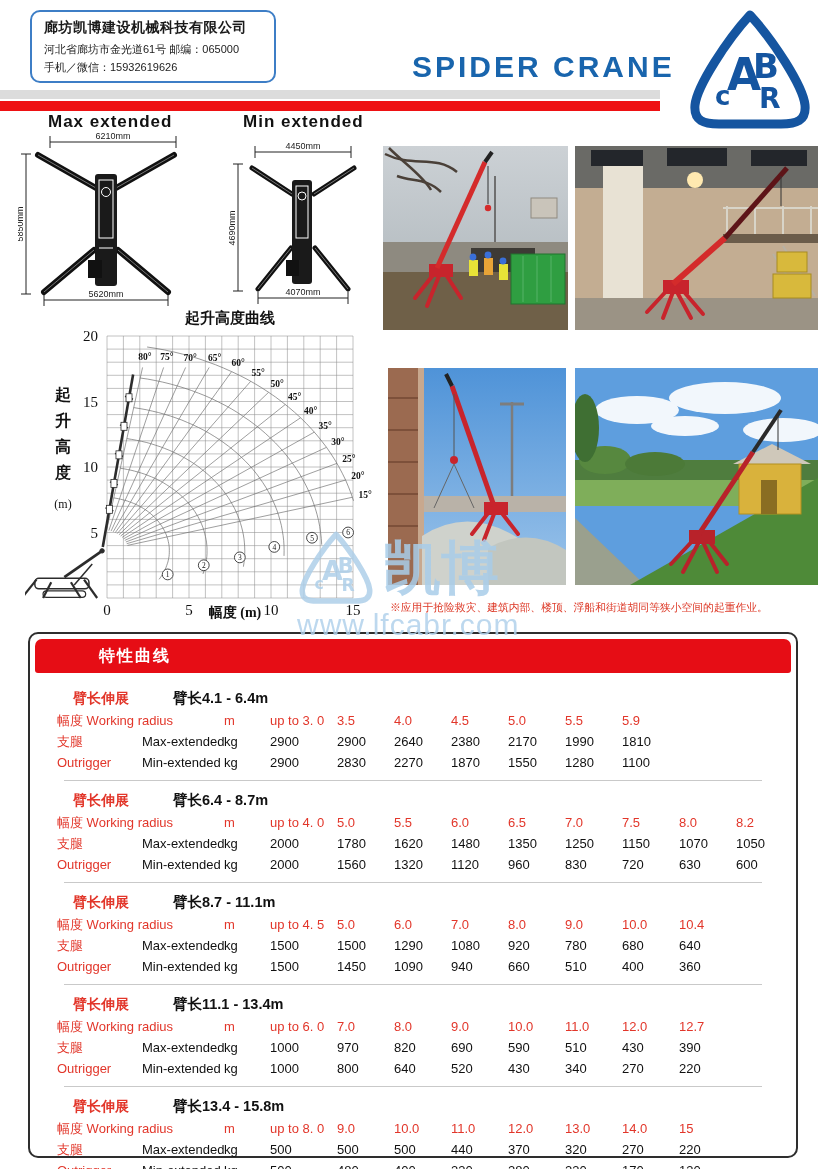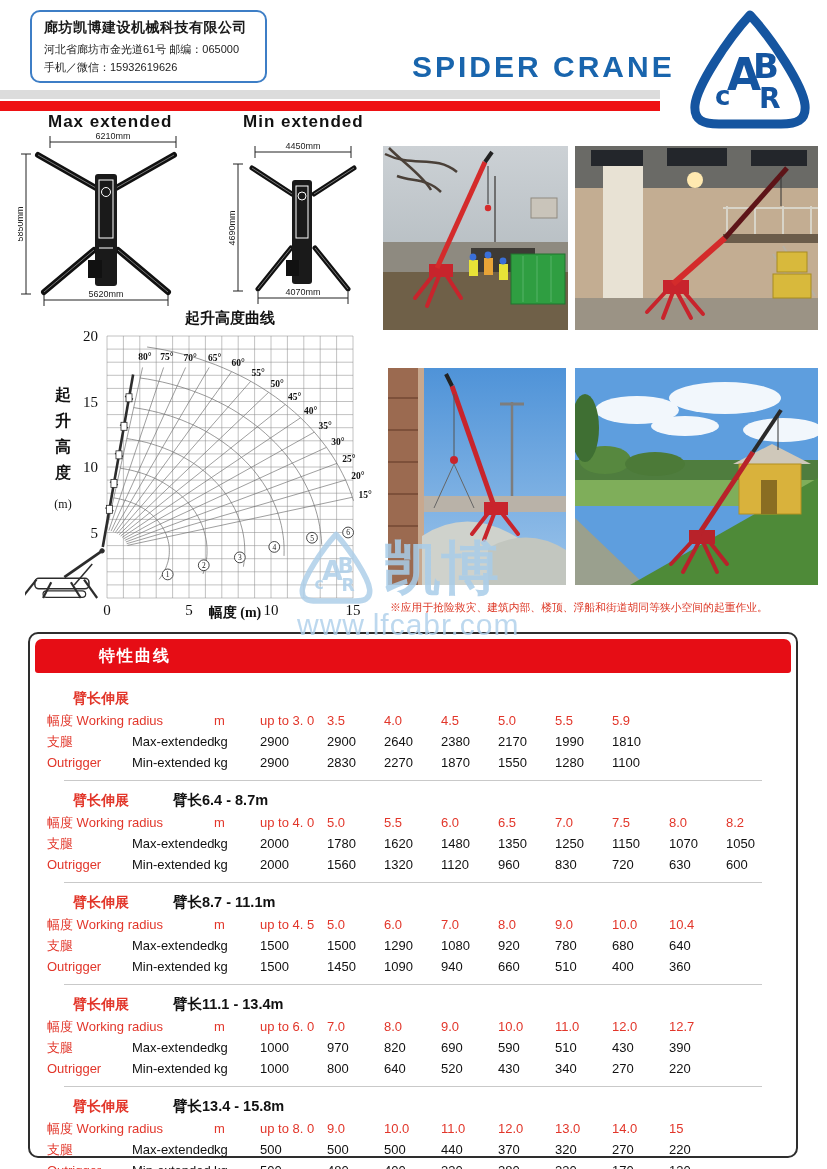--- a/index.html
+++ b/index.html
@@ -1,20 +1,20 @@
 <!DOCTYPE html>
 <html><head>
 <meta charset="utf-8">
 <style>
   html,body{margin:0;padding:0;background:#fff;}
   .page{position:relative;width:827px;height:1169px;background:#ffffff;
         font-family:"Liberation Sans",sans-serif;overflow:hidden;color:#1a1a1a;}
 
   
-  .company-box{position:absolute;left:30px;top:10px;width:208px;padding:7px 13px 6px 12px;
+  .company-box{position:absolute;left:30px;top:10px;width:208px;padding:7px 22px 6px 12px;
 
                border:2px solid #3d7ec6;border-radius:10px;background:#fff;}
   .company-name{font-family:"Liberation Serif",serif;font-weight:bold;font-size:14px;letter-spacing:.5px;margin-bottom:5px;}
   .company-line{font-size:11px;margin-top:3px;color:#222;}
   .product-title{position:absolute;left:412px;top:50px;font-size:30px;color:#1965ad;
                  letter-spacing:3px;font-weight:600;}
   .band-gray{position:absolute;left:0;top:90px;width:660px;height:9px;background:#dcdcdc;}
   .band-red{position:absolute;left:0;top:101px;width:660px;height:10px;background:#ee1113;}
   .logo{position:absolute;left:683px;top:10px;}
 
@@ -44,21 +44,21 @@
              border:2px solid #2e2e2e;border-radius:10px;z-index:3;box-sizing:border-box;}
   .spec-header{margin:5px 5px 0 5px;height:34px;background:#e60d15;border-radius:7px 7px 3px 3px;}
   .spec-header-title{color:#fff;font-weight:700;font-size:16px;line-height:34px;padding-left:64px;letter-spacing:2px;}
   .spec-blocks{padding-top:6px;}
   .spec-block{padding:8px 0 7px 0;}
   .sep{height:1px;background:#c9c9c9;margin:0 34px;}
   .b-title{display:grid;grid-template-columns:100px auto;padding-left:43px;height:23px;
            align-items:center;font-size:14px;font-weight:700;}
   .red{color:#e2362a;}
   .b-range{color:#111;font-size:14.5px;}
-  .row{display:grid;height:21px;align-items:center;font-size:13px;padding-left:17px;}
+  .row{display:grid;height:21px;align-items:center;font-size:13px;padding-left:27px;}
   .row-radius{grid-template-columns:167px 46px 67px repeat(8,57px);color:#e2362a;}
   .row-weight{grid-template-columns:85px 82px 46px 67px repeat(8,57px);color:#111;}
   .cell{white-space:nowrap;}
 </style>
 </head>
 <body>
 
 <div class="page">
 
   <div class="company-box">
@@ -463,20 +463,21 @@
   <div class="note">※应用于抢险救灾、建筑内部、楼顶、浮船和街道胡同等狭小空间的起重作业。</div>
 
   <div class="spec-card">
     <div class="spec-header">
       <div class="spec-header-title">特性曲线</div>
     </div>
     <div class="spec-blocks" id="spec-blocks">
         <div class="spec-block">
           <div class="b-title">
             <div class="red cell">臂长伸展</div>
+            <div class="b-range cell">臂长4.1 - 6.4m</div>
           </div>
           <div class="row row-radius">
             <div class="cell">幅度  Working radius</div>
             <div class="cell">m</div>
             <div class="cell">up to 3. 0</div>
             <div class="cell">3.5</div>
             <div class="cell">4.0</div>
             <div class="cell">4.5</div>
             <div class="cell">5.0</div>
             <div class="cell">5.5</div>

